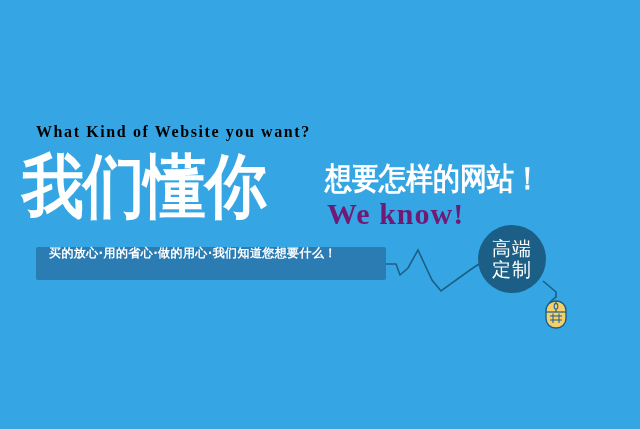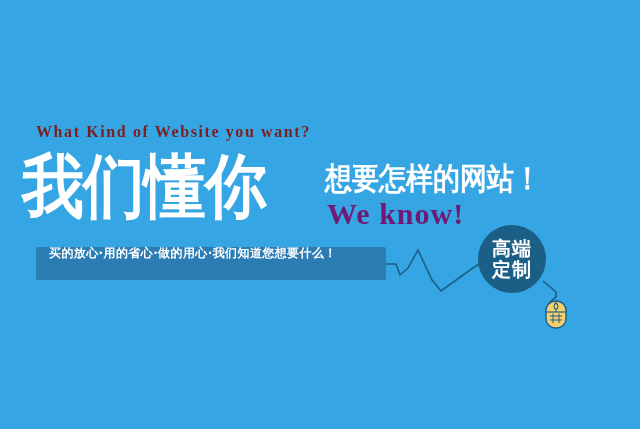--- a/index.html
+++ b/index.html
@@ -19,21 +19,21 @@
 
   
   #eyebrow {
     position: absolute;
     left: 36px;
     top: 124px;
     font-family: "Liberation Serif", "DejaVu Serif", serif;
     font-weight: 700;
     font-size: 16px;
     letter-spacing: 1.6px;
-    color: #7f1d1d;
+    color: #000000;
     white-space: nowrap;
     line-height: 1;
   }
 
   
   #headline-main {
     position: absolute;
     left: 22px;
     top: 152px;
     font-family: "DejaVu Sans", "Liberation Sans", sans-serif;
@@ -117,21 +117,21 @@
     height: 68px;
     border-radius: 50%;
     background: #1c5f86;
     display: flex;
     flex-direction: column;
     align-items: center;
     justify-content: center;
   }
   #badge-circle .badge-line {
     font-family: "DejaVu Sans", "Liberation Sans", sans-serif;
-    font-weight: 700;
+    font-weight: 400;
     font-size: 19px;
     line-height: 1.08;
     color: #ffffff;
     letter-spacing: 1px;
     white-space: nowrap;
   }
 </style>
 </head>
 <body>
 

